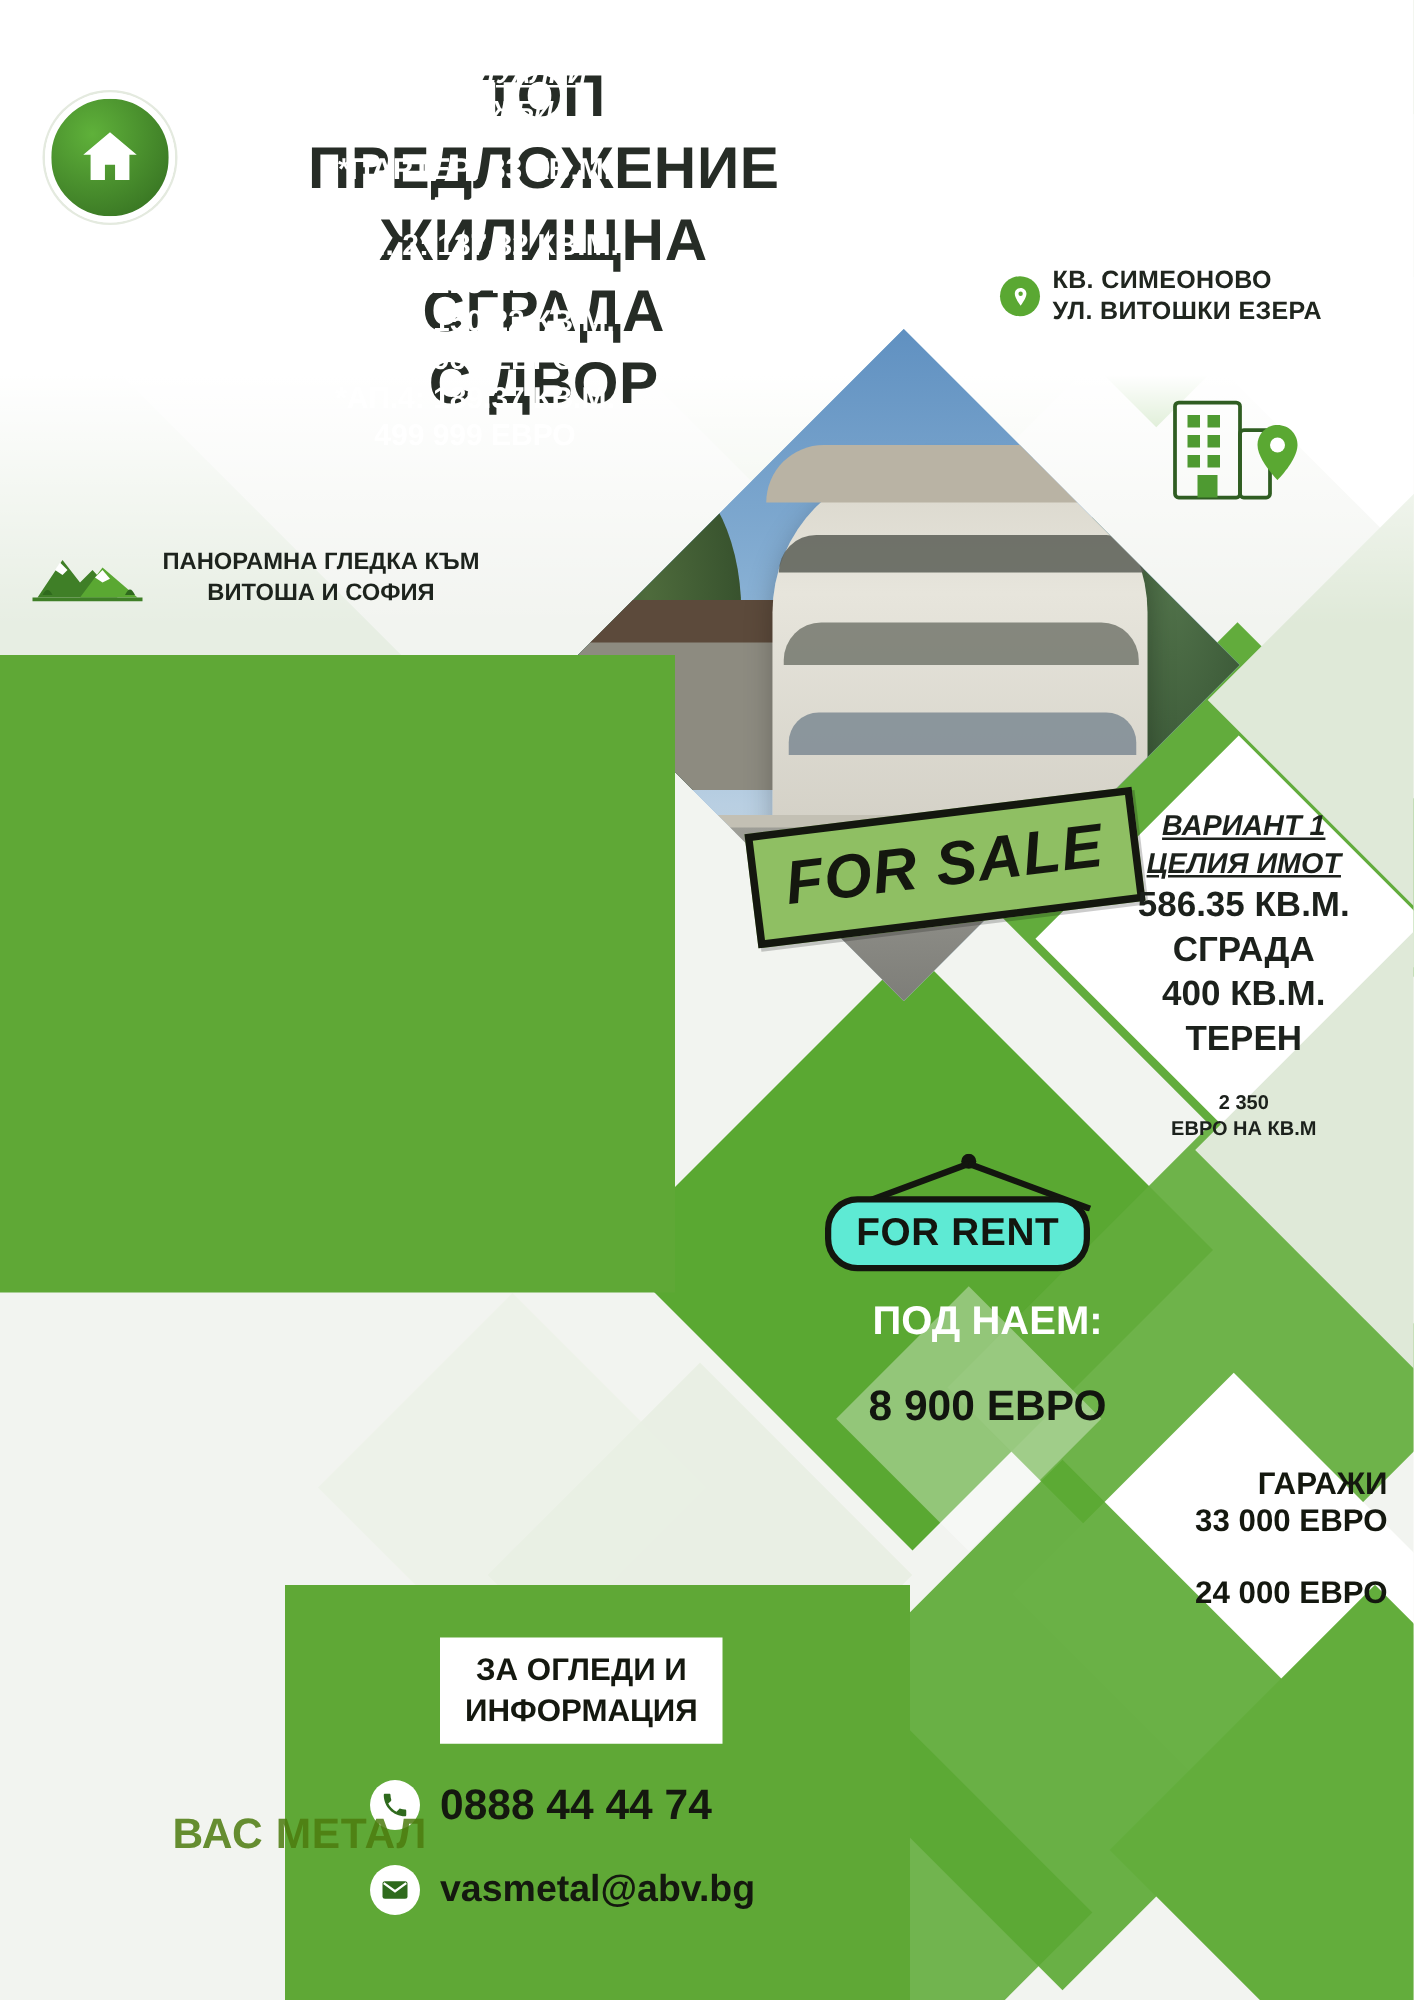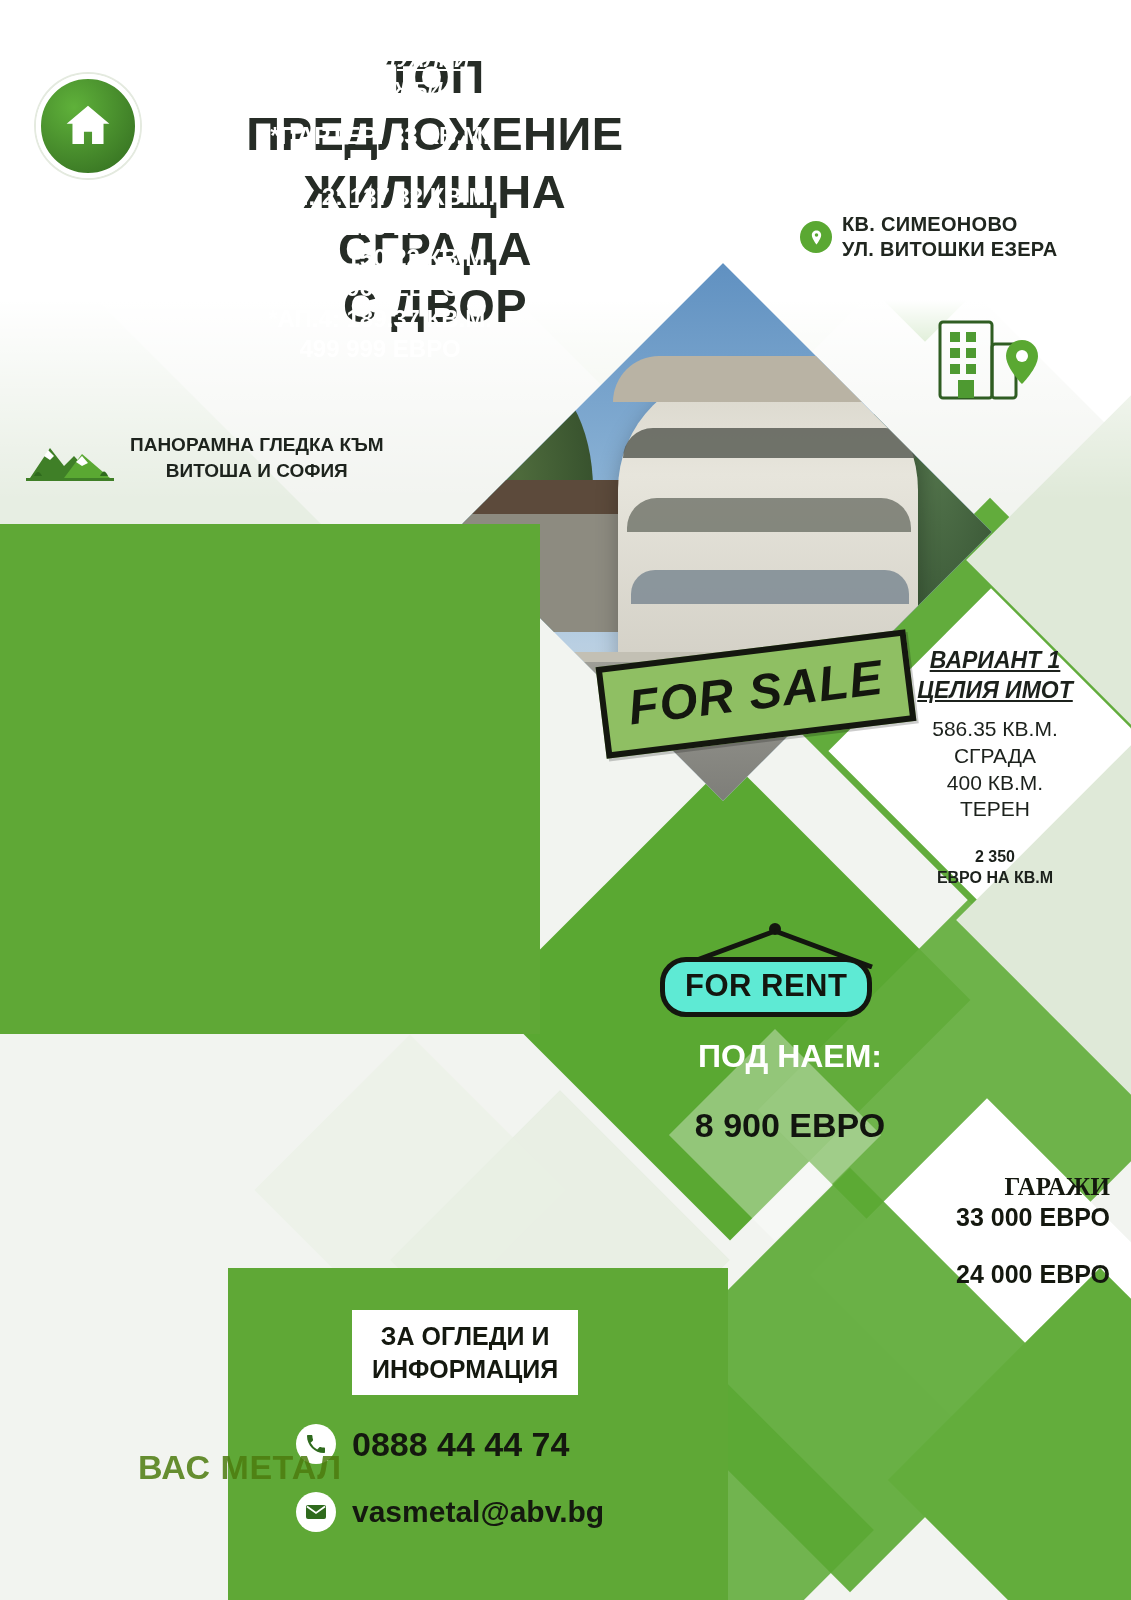--- a/index.html
+++ b/index.html
@@ -66,21 +66,21 @@
     font-size: 20px; font-weight: 800; color: #20261f; line-height: 1.25;
     letter-spacing: .3px; white-space: nowrap;
   }
 
   
   #bld-icon { position: absolute; left: 930px; top: 310px; width: 118px; height: 98px; }
 
   
   #panorama {
     position: absolute; left: 24px; top: 432px;
-    display: flex; align-items: flex-start; gap: 14px;
+    display: flex; align-items: flex-end; gap: 14px;
   }
   #panorama .mnt { width: 92px; height: 56px; flex: 0 0 auto; }
   #panorama .txt {
     font-size: 19px; font-weight: 800; color: #1d231d; line-height: 1.35;
     text-align: center;
   }
 
   
   #photo-wrap {
     position: absolute; left: 533px; top: 342px;
@@ -152,21 +152,21 @@
 
   
   #variant1 {
     position: absolute; left: 880px; top: 646px; width: 230px;
     text-align: center; color: #1c211c;
   }
   #v1-head {
     font-size: 23px; font-weight: 800; font-style: italic; text-decoration: underline;
     line-height: 1.3;
   }
-  #v1-body { margin-top: 10px; font-size: 21px; font-weight: 400; line-height: 1.28; }
+  #v1-body { margin-top: 0; font-size: 28px; font-weight: 700; line-height: 1.28; }
   #v1-price { margin-top: 24px; font-size: 16px; font-weight: 800; line-height: 1.3; }
 
   
   #for-rent-wrap { position: absolute; left: 660px; top: 915px; width: 230px; height: 110px; }
   #fr-hanger { position: absolute; left: 0; top: 8px; width: 230px; height: 46px; }
   #for-rent {
     position: absolute; left: 0; top: 42px;
     border: 5px solid #13160f; border-radius: 26px;
     background: #5eead4; padding: 6px 20px 8px;
   }
@@ -177,21 +177,21 @@
     position: absolute; left: 640px; top: 1038px; width: 300px;
     text-align: center; color: #ffffff; font-size: 32px; font-weight: 800;
   }
   #rent-price {
     position: absolute; left: 640px; top: 1106px; width: 300px;
     text-align: center; color: #12150f; font-size: 34px; font-weight: 800;
   }
 
   
   #extras { position: absolute; left: 860px; top: 1172px; width: 250px; text-align: right; color: #14180f; }
-  .extra-title { font-size: 25px; font-weight: 800; line-height: 1.2; font-family: Liberation Serif, serif; }
+  .extra-title { font-size: 25px; font-weight: 800; line-height: 1.2; }
   .extra-price { font-size: 25px; font-weight: 800; line-height: 1.25; }
   .extra-gap { height: 26px; }
 
   
   #contact-panel {
     position: absolute; left: 228px; top: 1268px;
     width: 500px; height: 332px; background: #5fa836;
   }
   #contact-title {
     position: absolute; left: 352px; top: 1310px;

